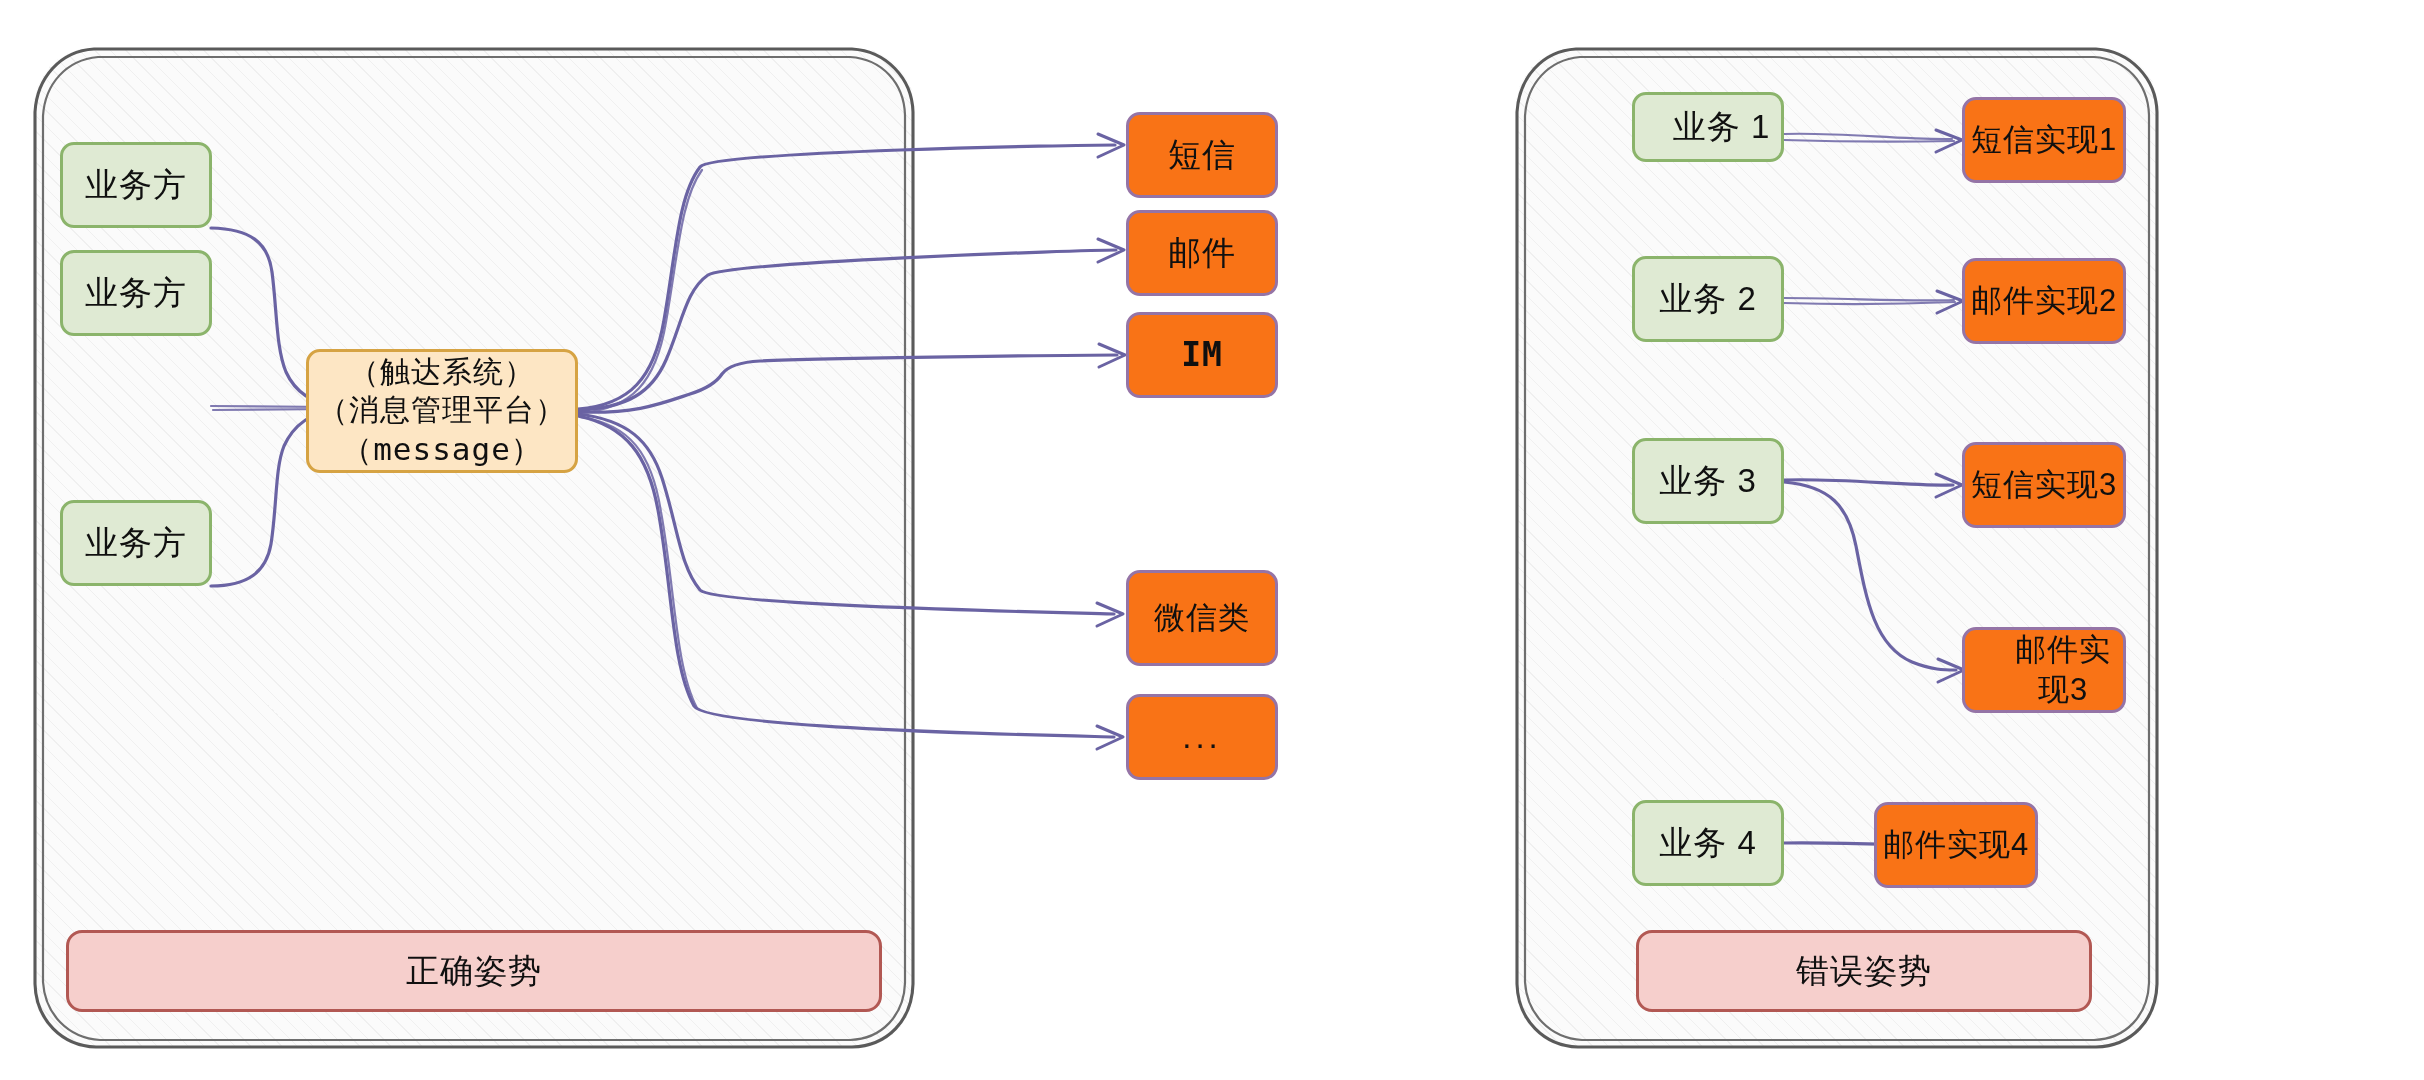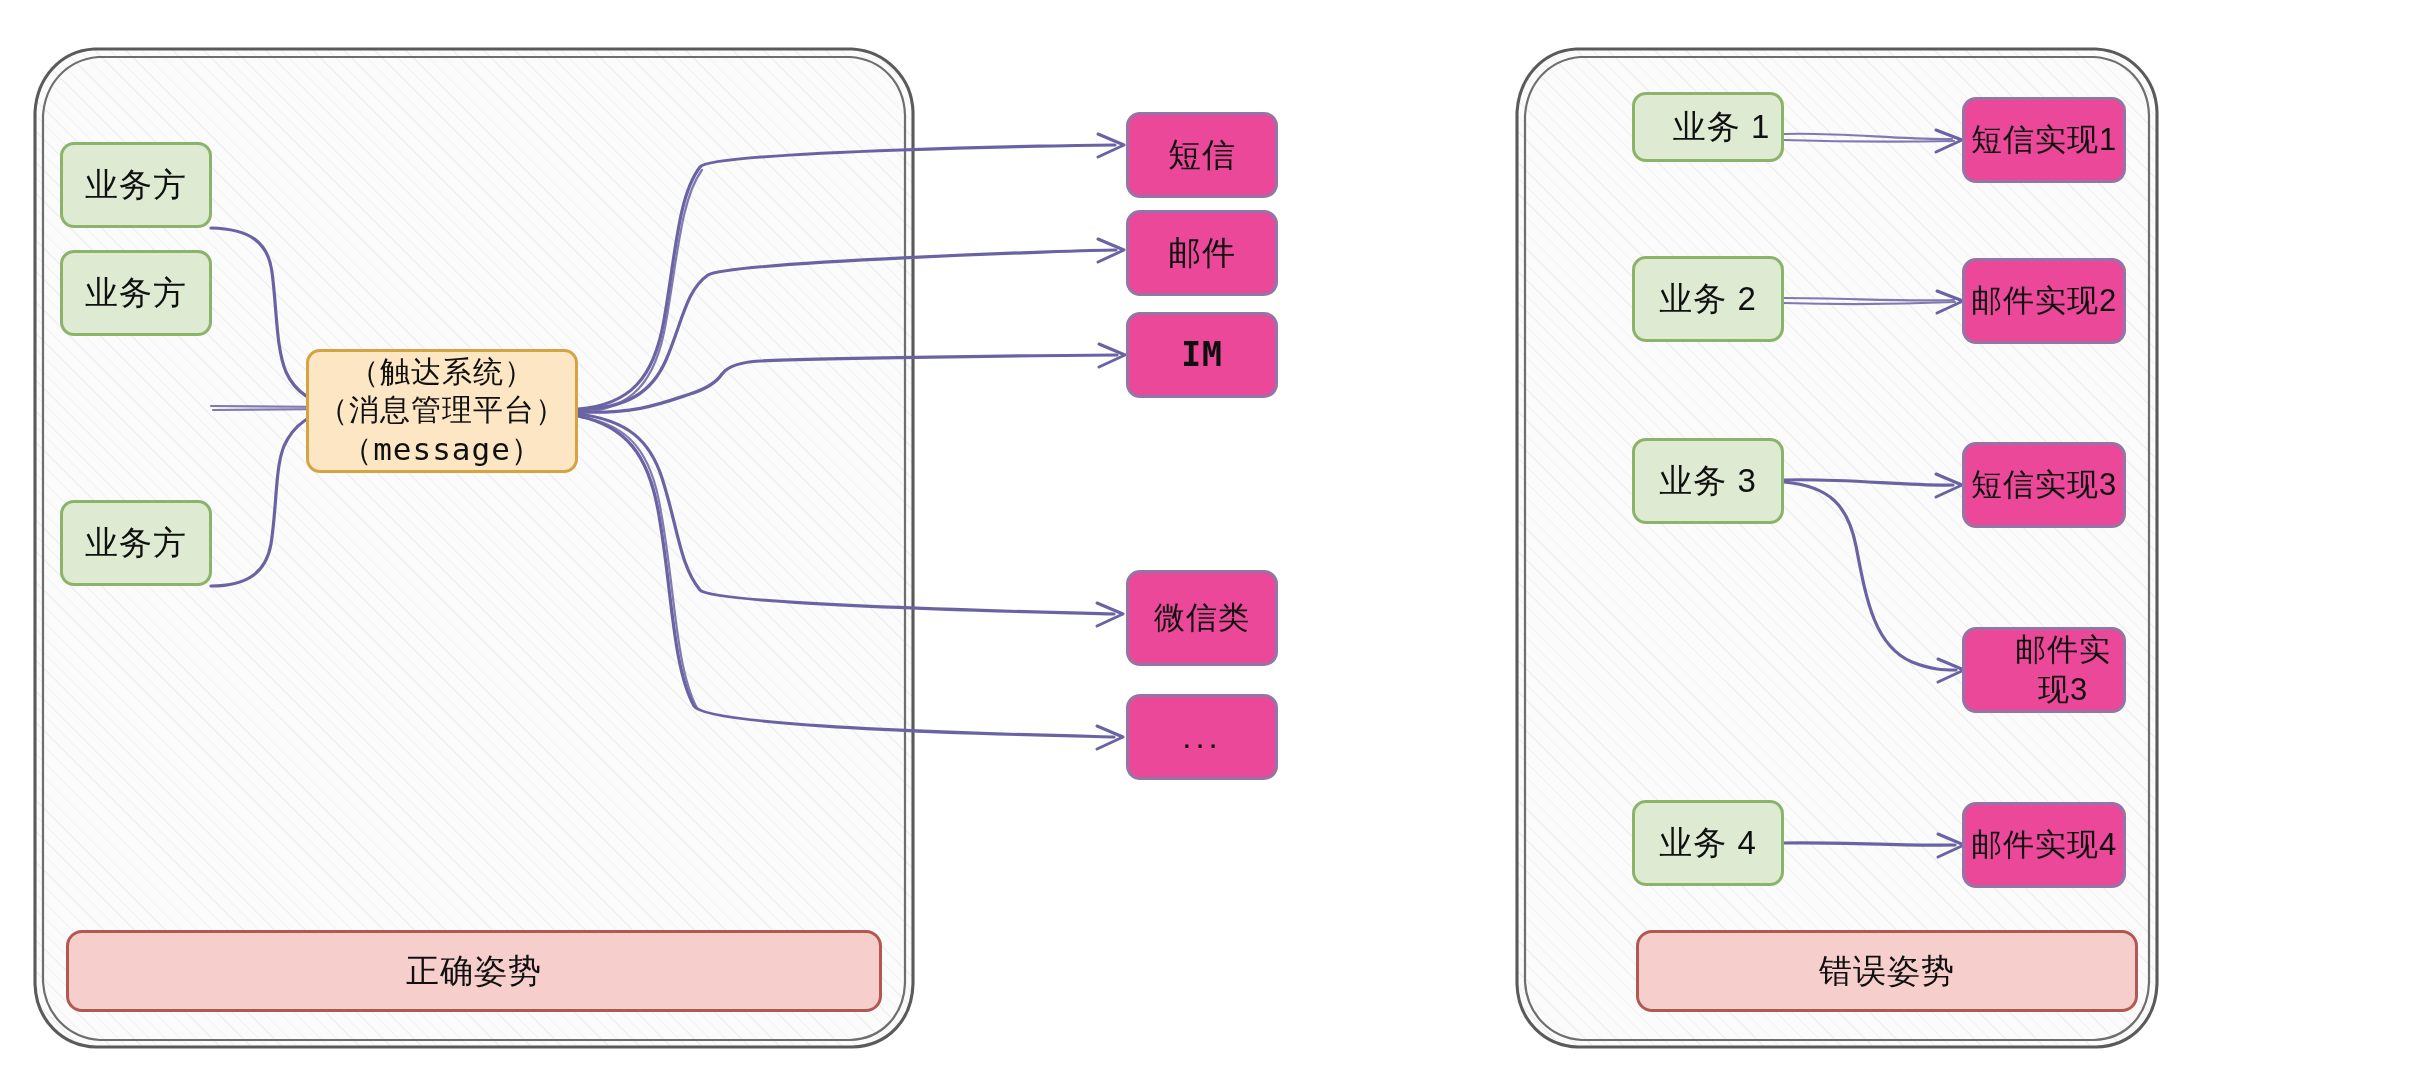--- a/index.html
+++ b/index.html
@@ -42,21 +42,21 @@
     display:flex;align-items:center;justify-content:center;
     text-align:center;
     border-radius:14px;
     border-width:3px;border-style:solid;
     color:#101010;
     line-height:1.28;
     letter-spacing:1px;
     z-index:4;
   }
   .node.green{background:#dfead3;border-color:#8bb46b;}
-  .node.purple{background:#ec4899;border-color:#9574a6;}
+  .node.purple{background:#f97316;border-color:#9574a6;}
   .node.orange{background:#fde6c4;border-color:#d6a343;}
   .node.red{background:#f6cfcc;border-color:#b25853;border-radius:16px;}
 
   .f30{font-size:30px;}
   .f31{font-size:31px;}
   .f33{font-size:33px;}
   .mono{font-family:"DejaVu Sans Mono","Liberation Mono",monospace;font-size:31px;}
   .multiline{flex-direction:column;}
   .multiline span{display:block;white-space:nowrap;}
 
@@ -195,21 +195,21 @@
   </div>
   <div class="node purple f31" style="left:1962px;top:258px;width:164px;height:86px;">
     <span>邮件实现2</span>
   </div>
   <div class="node purple f31" style="left:1962px;top:442px;width:164px;height:86px;">
     <span>短信实现3</span>
   </div>
   <div class="node purple f31" style="left:1962px;top:627px;width:164px;height:86px;padding-left:38px;">
     <span>邮件实现3</span>
   </div>
-  <div class="node purple f31" style="left:1962px;top:802px;width:164px;height:86px;">
+  <div class="node purple f31" style="left:1874px;top:802px;width:164px;height:86px;">
     <span>邮件实现4</span>
   </div>
 
-  <div class="node red f33" style="left: 1636px; top: 930px; width: 502px; height: 82px;">
+  <div class="node red f33" style="left: 1636px; top: 930px; width: 456px; height: 82px;">
     <span>错误姿势</span>
   </div>
 
 </div>
 
 </body></html>

